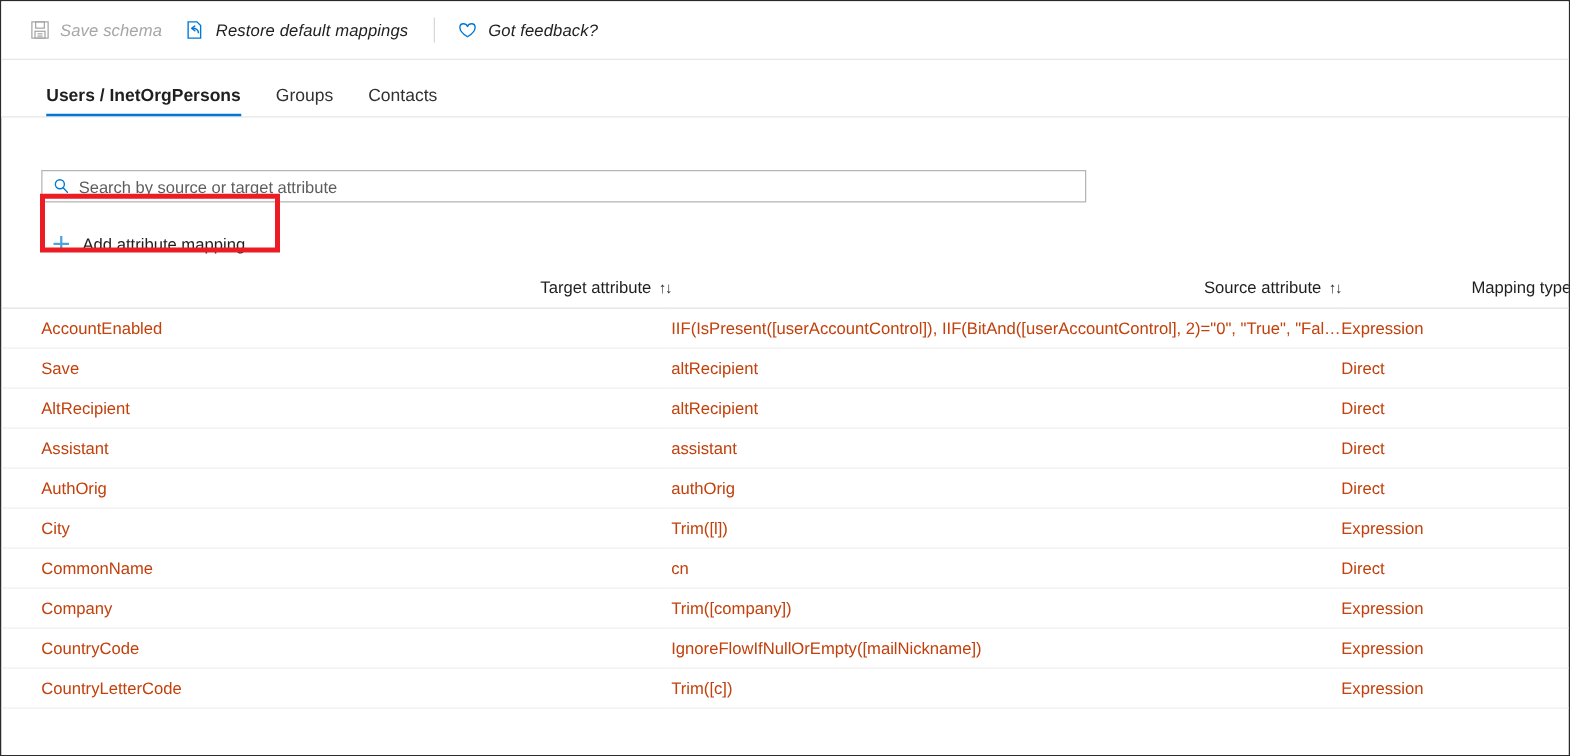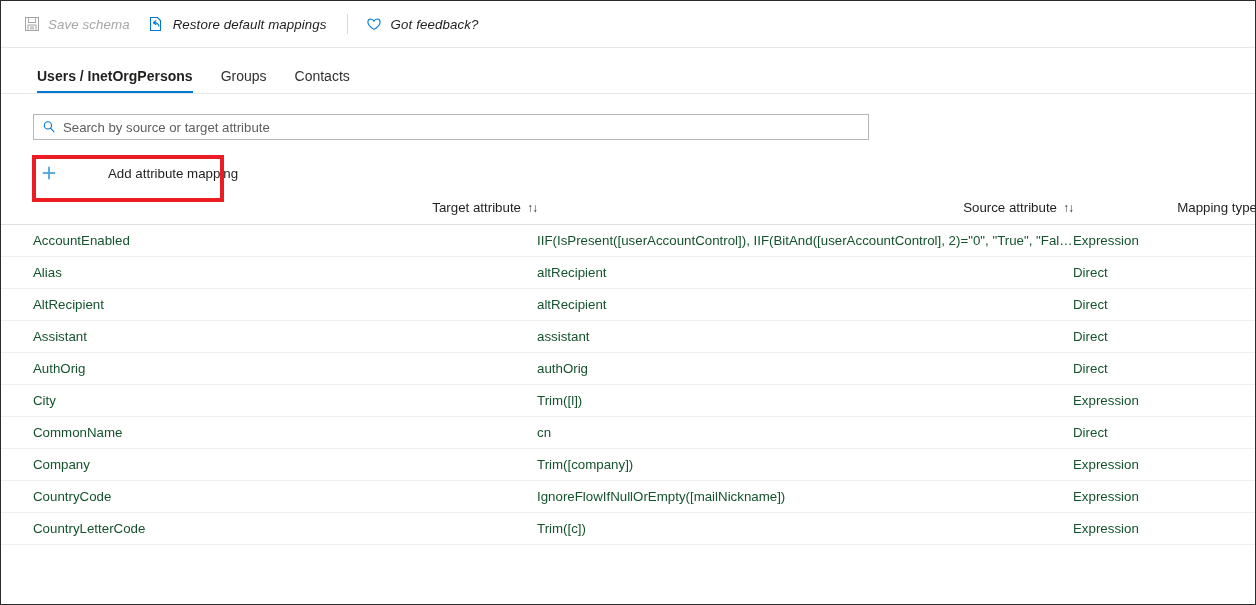--- a/index.html
+++ b/index.html
@@ -103,20 +103,21 @@
   }
   .searchbox {
     position: relative;
     width: 836px;
     height: 26px;
     border: 1px solid #b5b5b5;
     box-sizing: border-box;
     display: flex;
     align-items: center;
     background: #ffffff;
+    margin-top: 22px;
   }
   .searchbox .s-icon {
     width: 14px;
     height: 14px;
     margin: 0 7px 0 8px;
     flex: none;
     display: inline-flex;
     align-items: center;
     justify-content: center;
   }
@@ -144,21 +145,20 @@
   }
   .addbtn {
     position: absolute;
     left: 40px;
     top: 14px;
     display: flex;
     align-items: center;
     height: 26px;
     cursor: pointer;
     background: #ffffff;
-    gap: 42px;
   }
   .addbtn .plus {
     width: 16px;
     height: 16px;
     display: inline-flex;
     align-items: center;
     justify-content: center;
     margin-right: 9px;
     flex: none;
   }
@@ -195,21 +195,21 @@
   }
   .table th .sorticon {
     font-size: 12px;
     color: #323130;
     margin-left: 6px;
     letter-spacing: -1px;
     cursor: pointer;
   }
   .table td {
     font-size: 13.3px;
-    color: #14532d;
+    color: #c2410c;
     height: 31px;
     padding: 0;
     border-bottom: 1px solid #efefef;
     white-space: nowrap;
     overflow: hidden;
     text-overflow: ellipsis;
   }
   .col-target { width: 536px; padding-left: 32px !important; box-sizing: border-box; }
   .col-source { width: 536px; padding-left: 0 !important; }
   .col-type   { width: 184px; padding-left: 0 !important; }
@@ -310,21 +310,21 @@
         </th>
       </tr>
     </thead>
     <tbody id="tbody">
         <tr>
           <td class="col-target">AccountEnabled</td>
           <td class="col-source">IIF(IsPresent([userAccountControl]), IIF(BitAnd([userAccountControl], 2)="0", "True", "False"…</td>
           <td class="col-type">Expression</td>
         </tr>
         <tr>
-          <td class="col-target">Alias</td>
+          <td class="col-target">Save</td>
           <td class="col-source">altRecipient</td>
           <td class="col-type">Direct</td>
         </tr>
         <tr>
           <td class="col-target">AltRecipient</td>
           <td class="col-source">altRecipient</td>
           <td class="col-type">Direct</td>
         </tr>
         <tr>
           <td class="col-target">Assistant</td>

